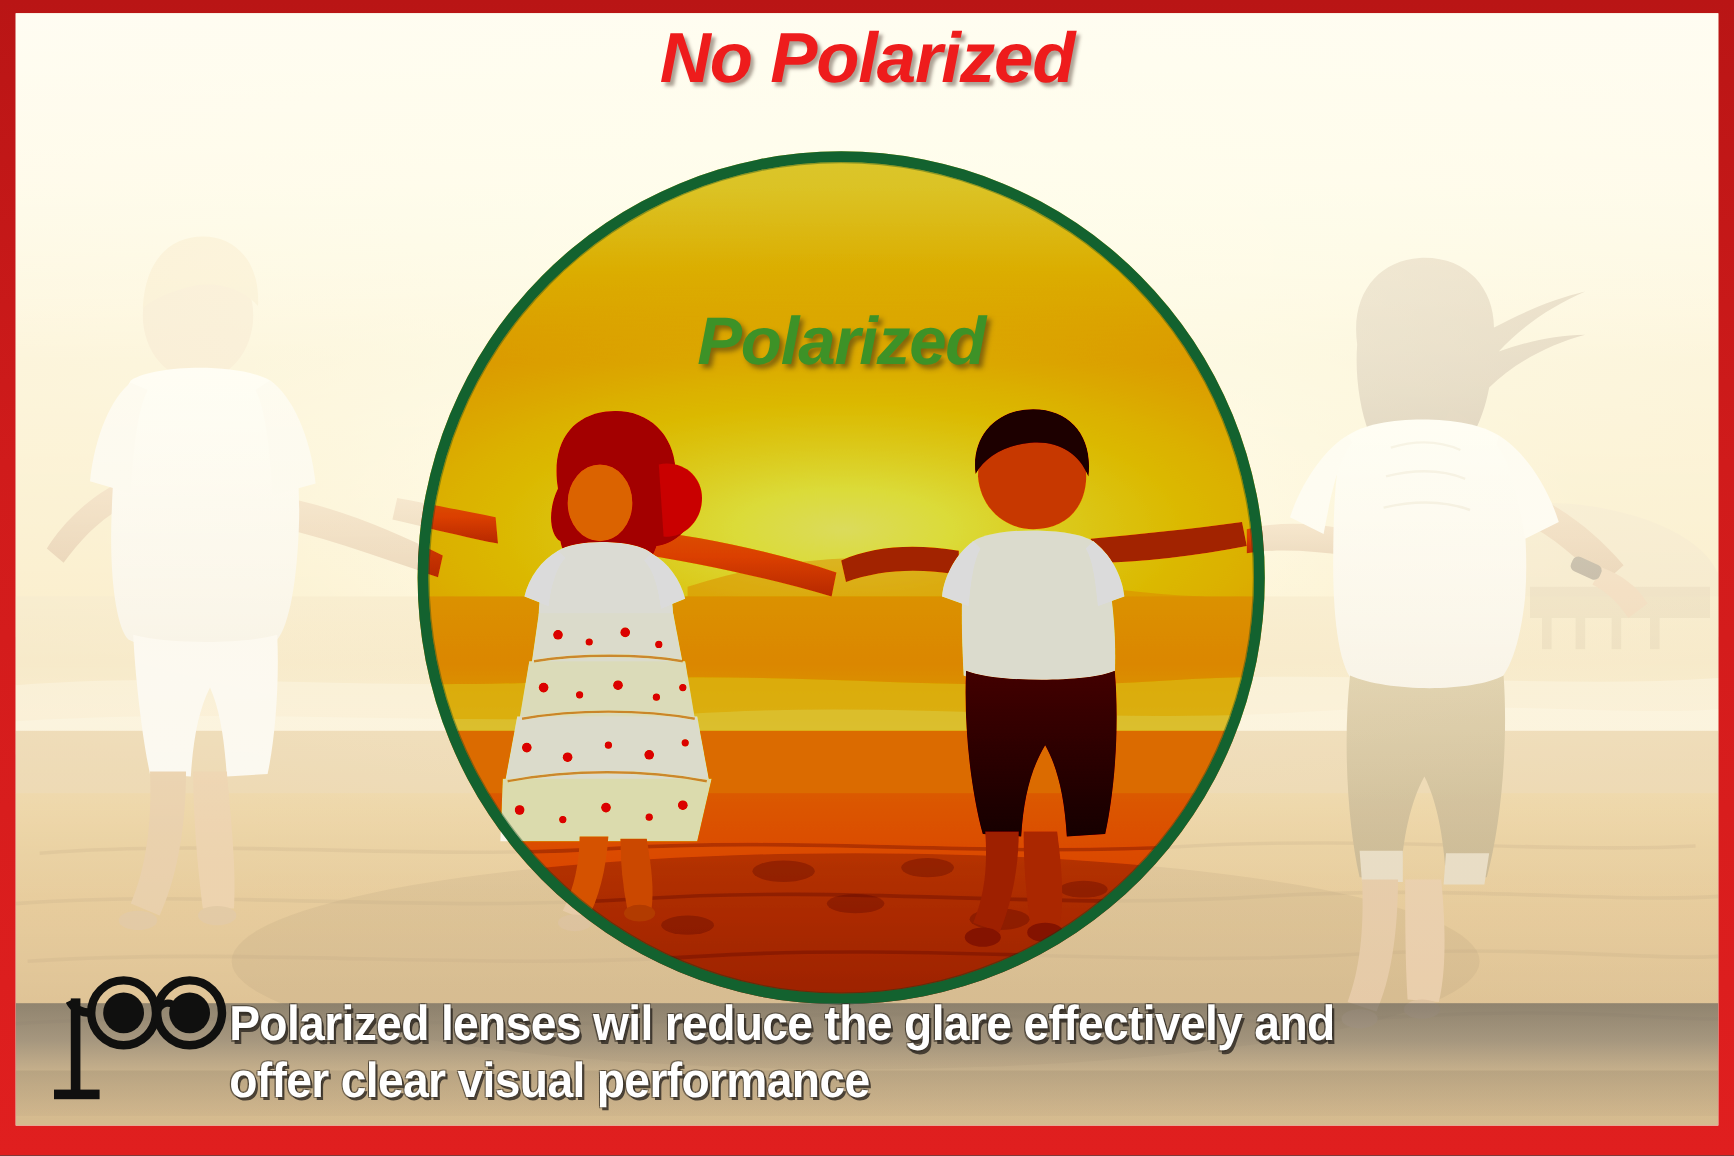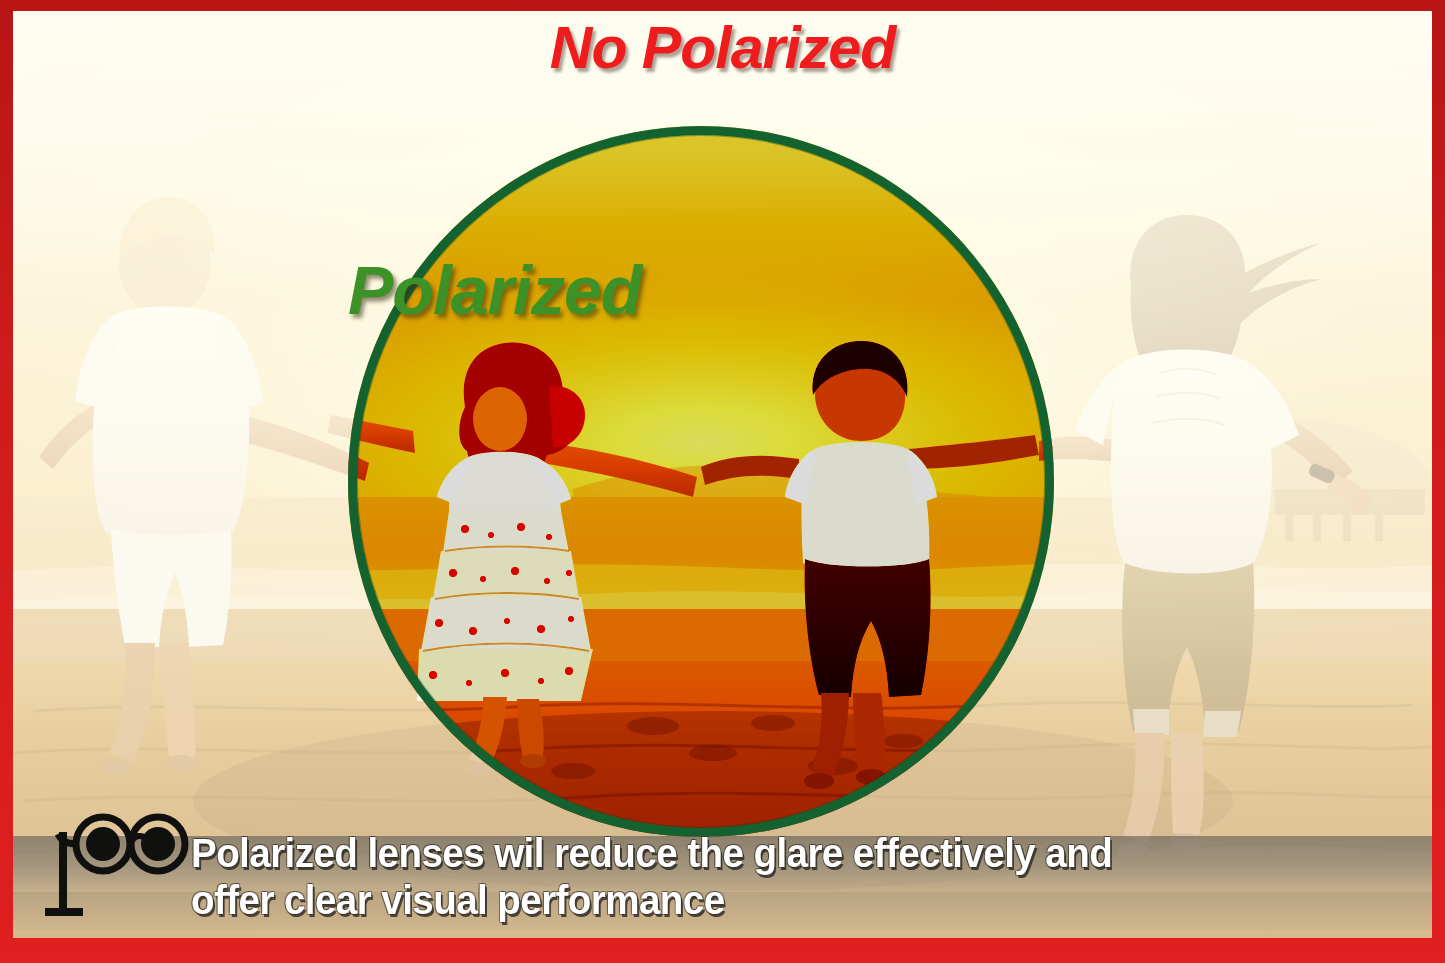--- a/index.html
+++ b/index.html
@@ -75,21 +75,22 @@
     text-align:center;
     font-size:59px;line-height:1;
     font-weight:bold;font-style:italic;
     color:#ee1c1c;
     letter-spacing:-1px;
     text-shadow:3px 4px 3px rgba(70,50,40,.45);
     white-space:nowrap;
   }
   .title-pol{
     position:absolute;left:335px;width:706px;top:245px;
-    font-size:68px;line-height:1;
+    text-align:center;
+    font-size:56px;line-height:1;
     font-weight:bold;font-style:italic;
     color:#3d9227;
     letter-spacing:-1px;
     text-shadow:3px 4px 4px rgba(60,45,20,.55);
     white-space:nowrap;
   }
 
   
   .caption-band{
     position:absolute;left:0;right:0;bottom:0;height:110px;margin-top:15px;

